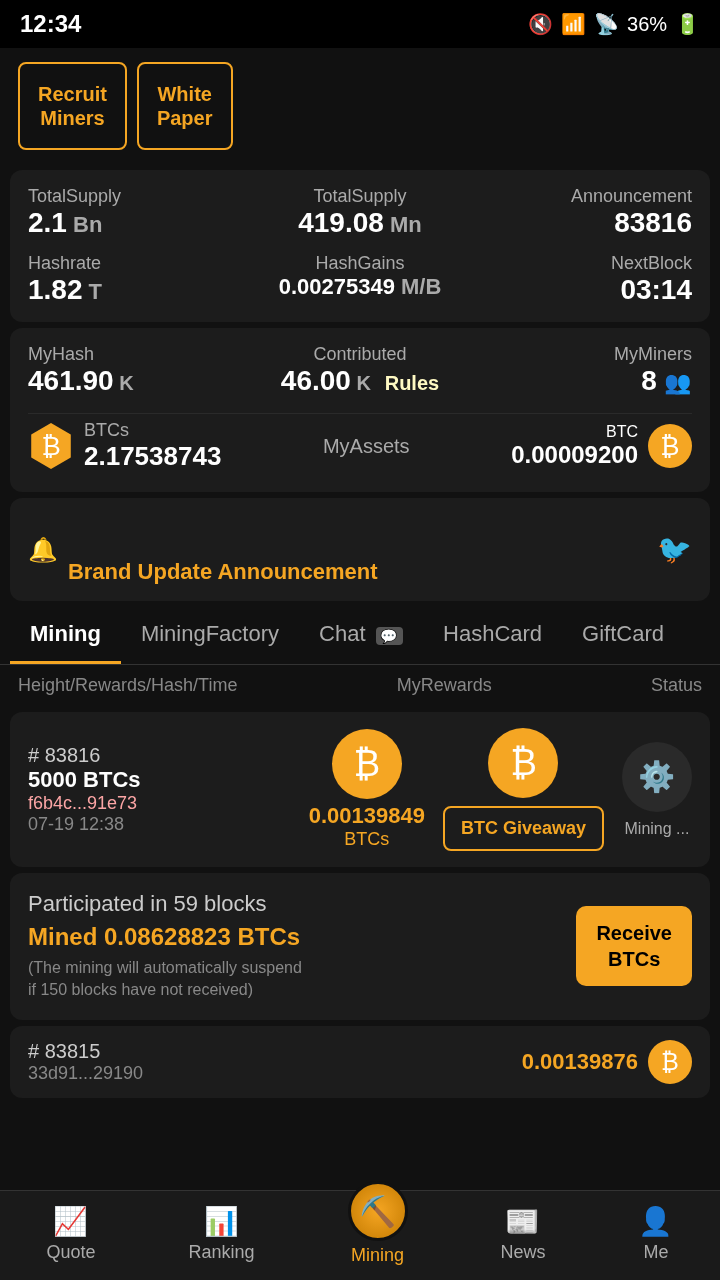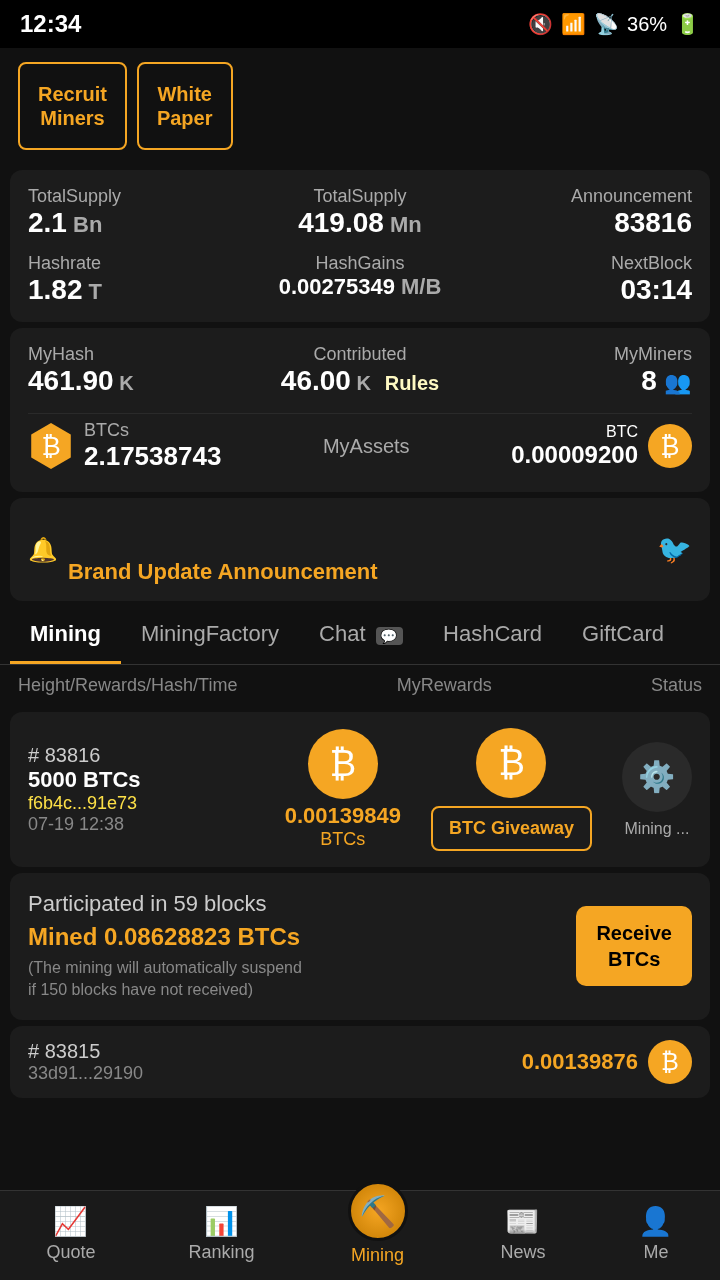--- a/index.html
+++ b/index.html
@@ -201,28 +201,28 @@
     }
 
     
     .mining-entry {
       background: #1c1c1c;
       margin: 6px 10px;
       border-radius: 12px;
       padding: 16px 18px;
       display: flex;
       align-items: center;
-      gap: 30px;
+      gap: 18px;
     }
     .entry-info {
       flex: 1;
     }
     .entry-block { font-size: 20px; color: #ccc; }
     .entry-amount { font-size: 22px; font-weight: bold; color: #fff; }
-    .entry-hash { font-size: 18px; color: #fde047; }
+    .entry-hash { font-size: 18px; color: #fca5a5; }
     .entry-time { font-size: 18px; color: #888; }
     .btc-coin {
       width: 70px; height: 70px;
       background: #f5a623;
       border-radius: 50%;
       display: flex; align-items: center; justify-content: center;
       font-size: 36px;
       flex-shrink: 0;
     }
     .btc-amount-box { text-align: center; flex-shrink: 0; }

